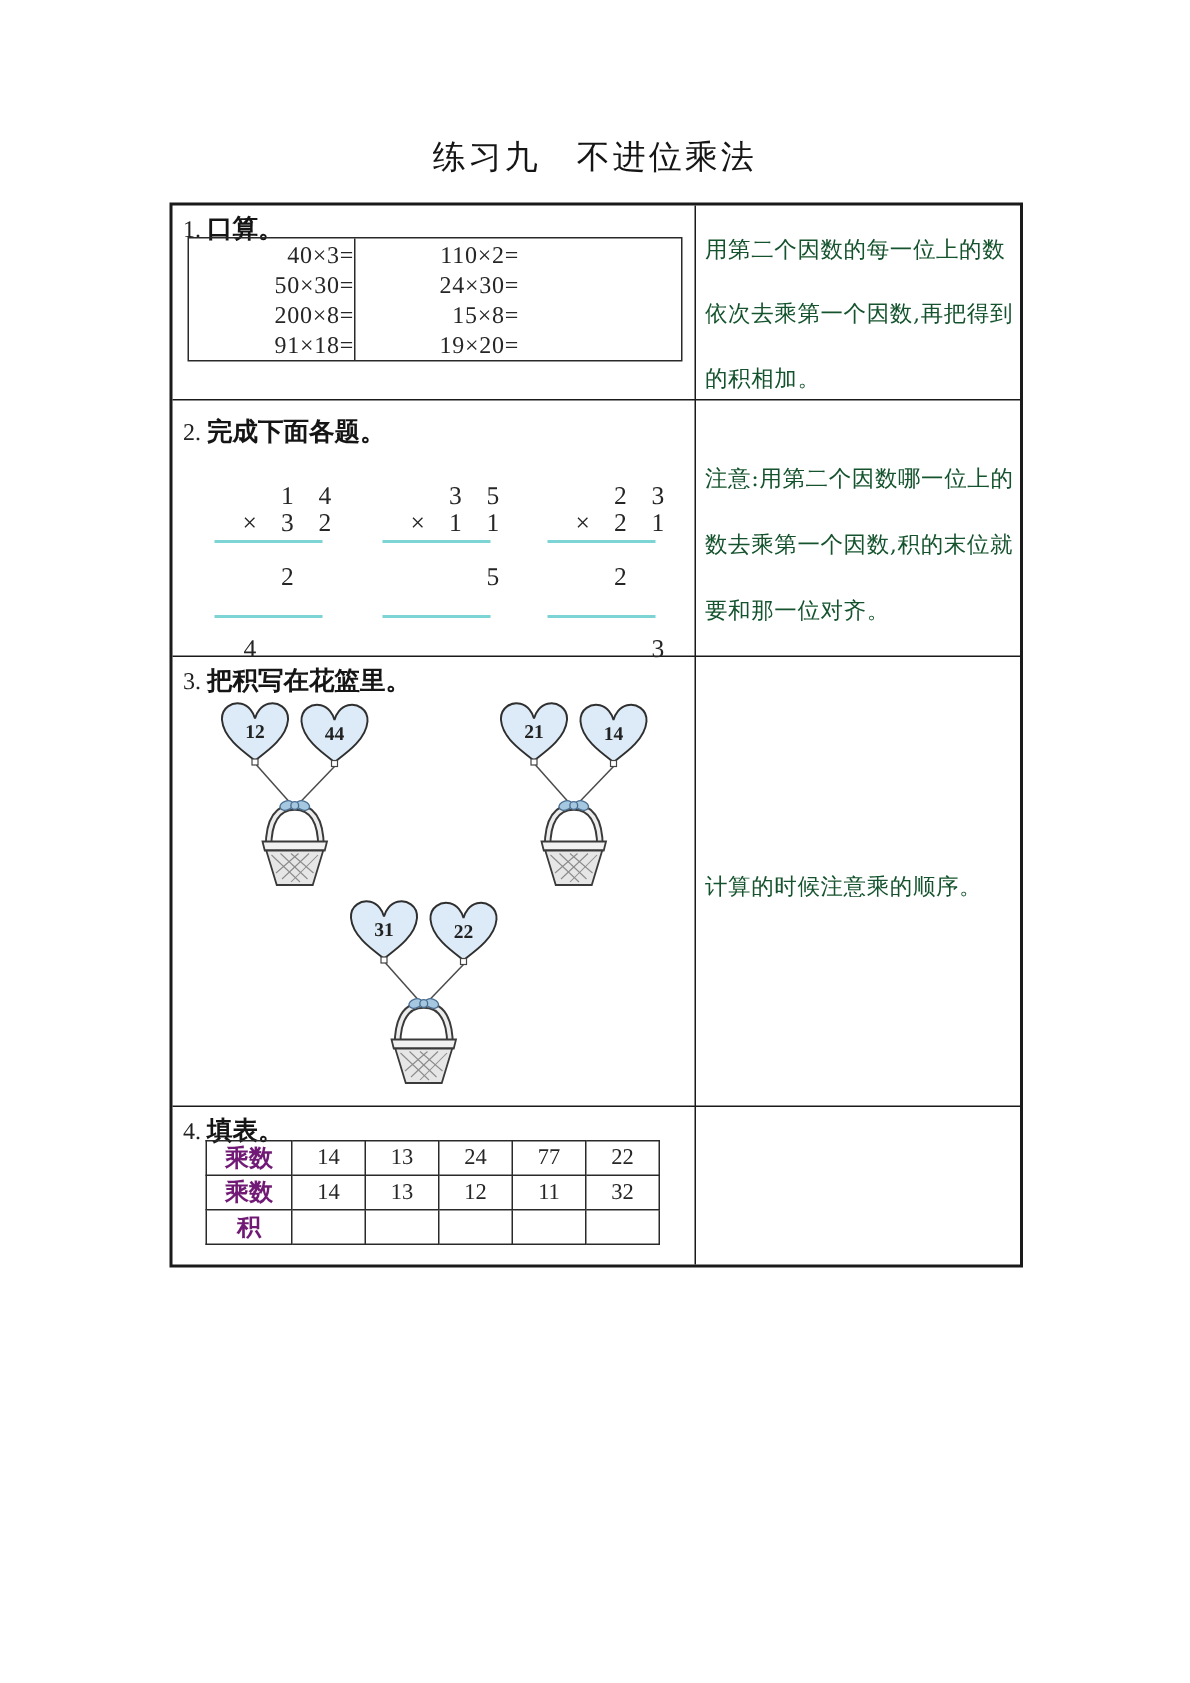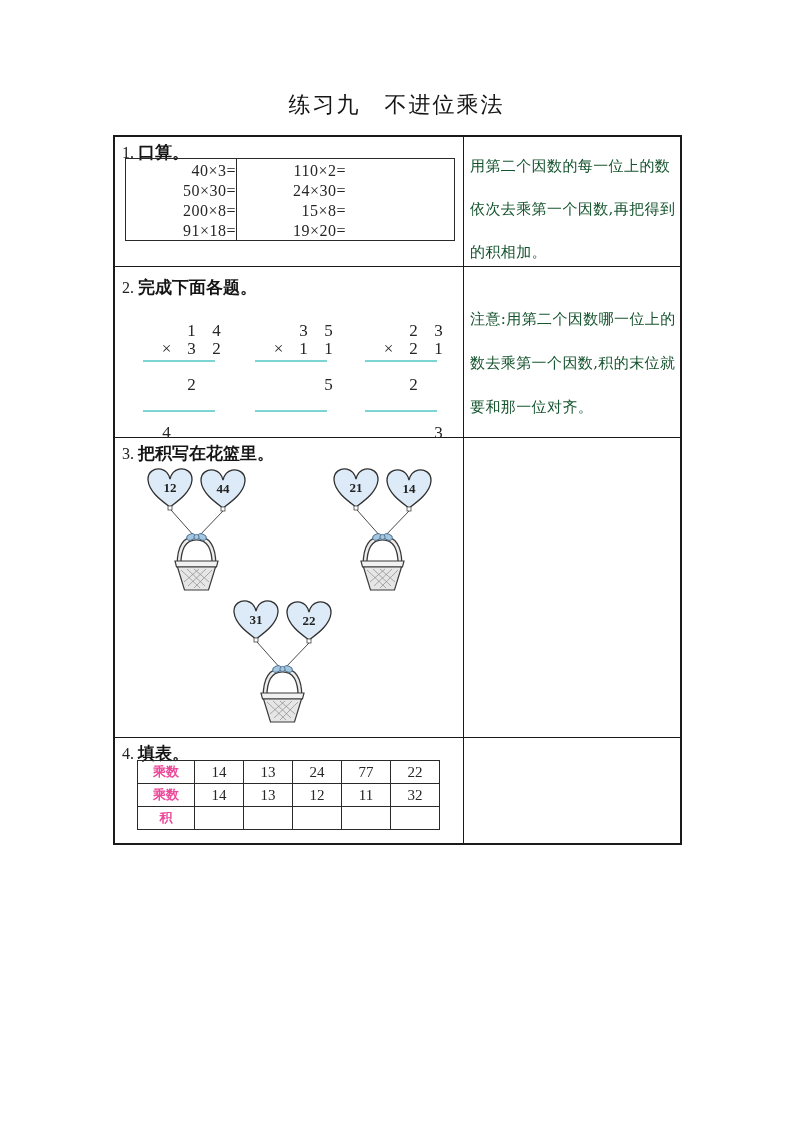--- a/index.html
+++ b/index.html
@@ -76,21 +76,21 @@
     font-size: 13px; font-weight: bold; fill: #222;
   }
 
   
   .lbl-4 { left: 7px; top: 605px; }
   .fill-table { position: absolute; left: 22px; top: 623px; border-collapse: collapse; }
   .fill-table td {
     border: 1.5px solid #2a2a2a; height: 23px;
     text-align: center; vertical-align: middle;
   }
-  .fill-table td.hd { width: 57px; font-size: 13px; font-weight: 600; color: #ec4899; }
+  .fill-table td.hd { width: 57px; font-size: 16px; font-weight: 600; color: #701a75; }
   .fill-table td.cell {
     width: 49px;
     font-family: "Liberation Serif", "DejaVu Serif", serif;
     font-size: 15px; color: #262626;
   }
 
   
   .note {
     position: absolute; left: 355px; width: 206px;
     font-family: "DejaVu Serif", "Liberation Serif", serif;
@@ -306,14 +306,15 @@
         <td class="cell"></td>
         <td class="cell"></td>
         <td class="cell"></td>
         <td class="cell"></td>
       </tr>
     </tbody>
       </table>
 
     <div class="note note-1">用第二个因数的每一位上的数依次去乘第一个因数,再把得到的积相加。</div>
     <div class="note note-2">注意:用第二个因数哪一位上的数去乘第一个因数,积的末位就要和那一位对齐。</div>
+    <div class="note note-3">计算的时候注意乘的顺序。</div>
   </div>
 </div>
 
 </body></html>

